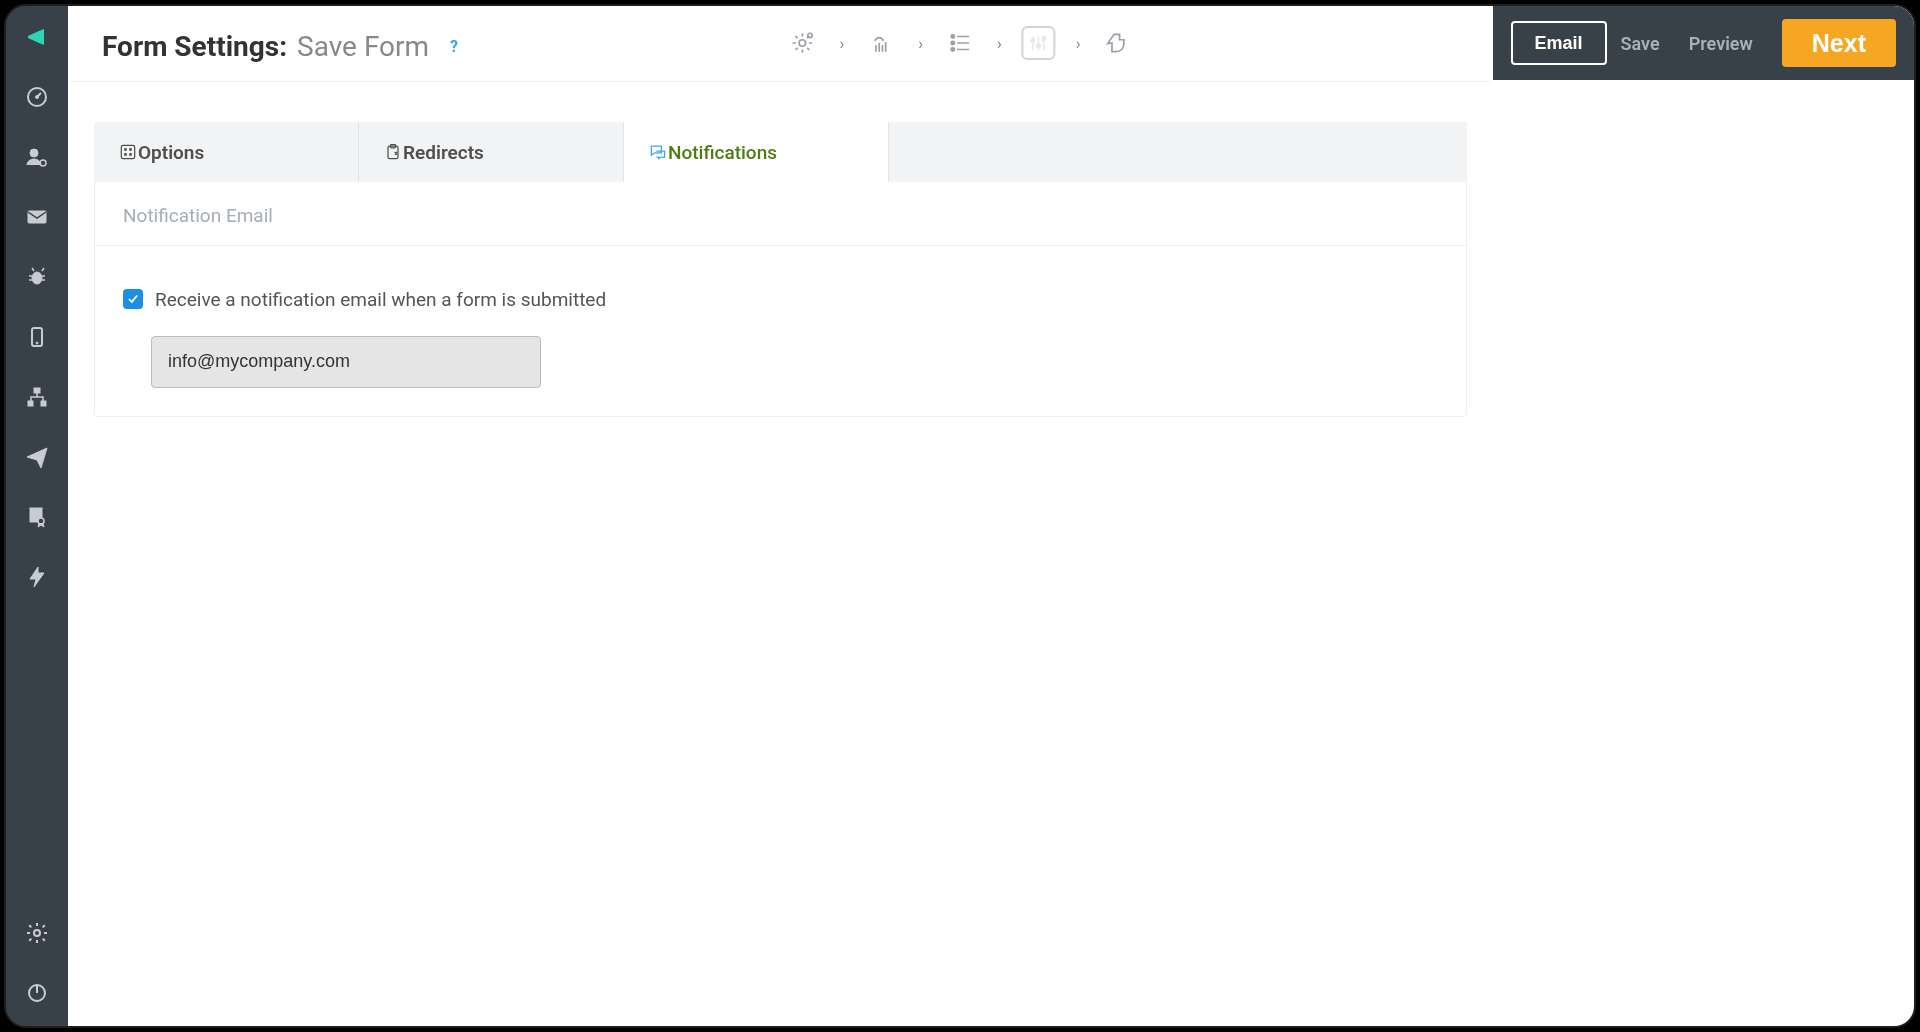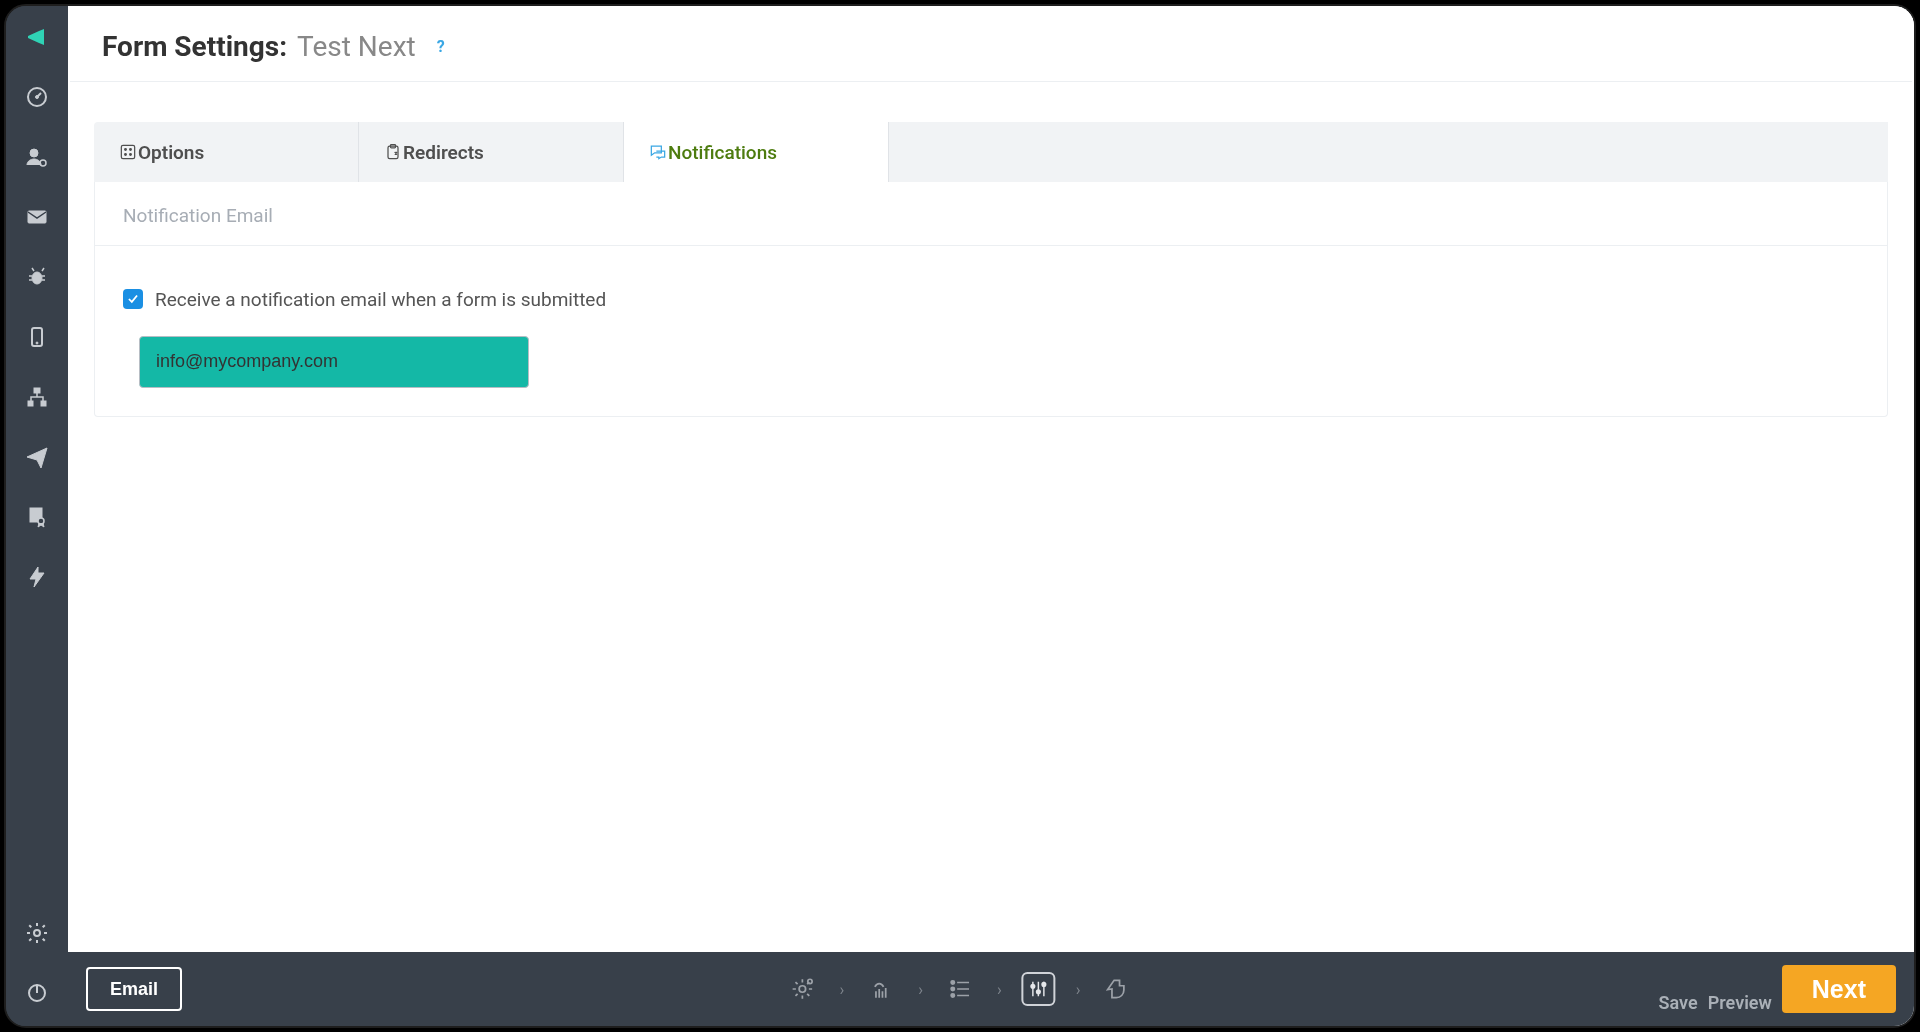--- a/index.html
+++ b/index.html
@@ -4,21 +4,21 @@
 <style>
   * { box-sizing: border-box; margin: 0; padding: 0; }
   html, body { width: 100%; height: 100%; font-family: -apple-system, BlinkMacSystemFont, "Segoe UI", Roboto, Helvetica, Arial, sans-serif; background:#000; }
   .viewport { width:1920px; height:1032px; background:#000; position:relative; }
   .app-frame { position:absolute; left:4px; top:4px; right:4px; bottom:4px; border:2px solid #1e1e1e; border-radius:22px; overflow:hidden; background:#38404a; display:flex; }
   .sidebar { width:62px; background:#38404a; display:flex; flex-direction:column; align-items:center; padding-top:18px; gap:34px; color:#c8ccd1; }
   .sidebar .spacer { flex:1; }
   .sidebar .nav-icon { width:26px; height:26px; display:flex; align-items:center; justify-content:center; color:#c8ccd1; }
   .sidebar .nav-icon.active { color:#2fd3b5; }
   .sidebar .nav-icon svg { width:24px; height:24px; stroke:currentColor; fill:currentColor; }
-  .main { flex:1; display:flex; flex-direction:column; background:#ffffff; border-top-left-radius:0; }
+  .main { flex:1; display:flex; flex-direction:row; background:#ffffff; border-top-left-radius:0; }
   .content-wrap { flex:1; overflow:auto; background:#ffffff; border-top-left-radius:4px; border:2px solid #fff; }
   .page-header { padding:22px 32px 18px 32px; border-bottom:1px solid #eceff2; }
   .page-title { font-size:28px; font-weight:400; color:#4a4a4a; display:flex; align-items:center; gap:10px; }
   .page-title .bold { font-weight:700; color:#333; }
   .page-title .form-name { color:#888; font-weight:400; }
   .help-icon { width:18px; height:18px; border-radius:50%; background:transparent; color:#3aa7e4; font-size:16px; font-weight:700; display:inline-flex; align-items:center; justify-content:center; margin-left:6px; }
   .tabs { display:flex; background:#f1f3f5; margin:40px 24px 0 24px; border-radius:4px 4px 0 0; }
   .tab { flex:0 0 265px; height:60px; border-right:1px solid #e0e3e7; display:flex; align-items:center; padding:0 24px; color:#4f4f4f; font-size:19px; cursor:pointer; }
   .tab:last-of-type { border-right:none; }
   .tab.active { background:#ffffff; color:#3aa7e4; }
@@ -27,29 +27,29 @@
   .tab.active .tab-icon svg { stroke:#3aa7e4; }
   .tab .label { font-weight:600; }
   .tab.active .label { color:#4d7c0f; font-weight:500; }
   .tabs-filler { flex:1; background:#f1f3f5; }
   .panel { margin:0 24px 24px 24px; border:1px solid #eceff2; border-top:none; border-radius:0 0 4px 4px; padding:0; }
   .section-title { color:#a7adb5; font-size:19px; padding:22px 28px 18px 28px; border-bottom:1px solid #eceff2; margin:0 0 24px 0; }
   .field-row { padding:0 28px 28px 28px; max-width:560px; }
   .checkbox-row { display:flex; align-items:flex-start; gap:12px; color:#555; font-size:19px; line-height:1.45;margin-top:40px; }
   .checkbox { width:20px; height:20px; border-radius:4px; background:#1a8fe3; display:inline-flex; align-items:center; justify-content:center; flex-shrink:0; margin-top:3px; }
   .checkbox svg { stroke:#fff; stroke-width:3; fill:none; }
-  .email-input { margin:22px 0 0 16px; width:390px; height:52px; border:1px solid #b7bdc4; border-radius:4px; padding:0 16px; font-size:18px; color:#333; background:#14b8a6; }
+  .email-input { margin:22px 0 0 28px; width:390px; height:52px; border:1px solid #b7bdc4; border-radius:4px; padding:0 16px; font-size:18px; color:#333; background:#e5e5e5; }
   .footer { height:74px; background:#38404a; display:flex; align-items:center; padding:0 18px; gap:14px; color:#d0d3d8; }
   .btn-back { height:44px; padding:0 22px; border:2px solid #fff; background:transparent; color:#fff; font-size:18px; font-weight:600; border-radius:4px; cursor:pointer; }
   .footer .center-steps { position:absolute; left:50%; transform:translateX(-50%); display:flex; align-items:center; gap:20px; color:#9ca1a8; }
   .footer .center-steps .arrow { color:#7e848c; }
   .footer .center-steps .step { width:34px; height:34px; display:flex; align-items:center; justify-content:center; color:#9ca1a8; }
   .footer .center-steps .step svg { stroke:currentColor; fill:none; stroke-width:1.6; }
   .footer .center-steps .step.active { border:2px solid #d0d3d8; border-radius:6px; color:#e5e7ea; }
-  .footer .right-actions { margin-left:auto; display:flex; align-items:flex-end; gap:10px; }
+  .footer .right-actions { margin-left:auto; display:flex; align-items:center; gap:29px; }
   .link-muted { color:#aab0b7; font-size:18px; font-weight:600; cursor:pointer; }
   .btn-next { height:48px; padding:0 30px; background:#f5a623; color:#fff; font-size:25px; font-weight:700; border:none; border-radius:4px; cursor:pointer; }
 </style>
 </head>
 <body>
 
 <div class="viewport">
   <div class="app-frame">
 
     <div class="sidebar">
@@ -129,21 +129,21 @@
           </svg>
       </div>
     </div>
 
     <div class="main">
       <div class="content-wrap">
 
         <div class="page-header">
           <div class="page-title">
             <span class="bold">Form Settings:</span>
-            <span class="form-name">Test Next</span>
+            <span class="form-name">Save Form</span>
             <span class="help-icon">?</span>
           </div>
         </div>
 
         <div class="tabs">
           <div class="tab">
             <span class="tab-icon">
               <svg viewBox="0 0 24 24">
                   <rect x="4" y="4" width="16" height="16" rx="2"></rect>
                   <circle cx="9" cy="9" r="1" fill="currentColor"></circle>

